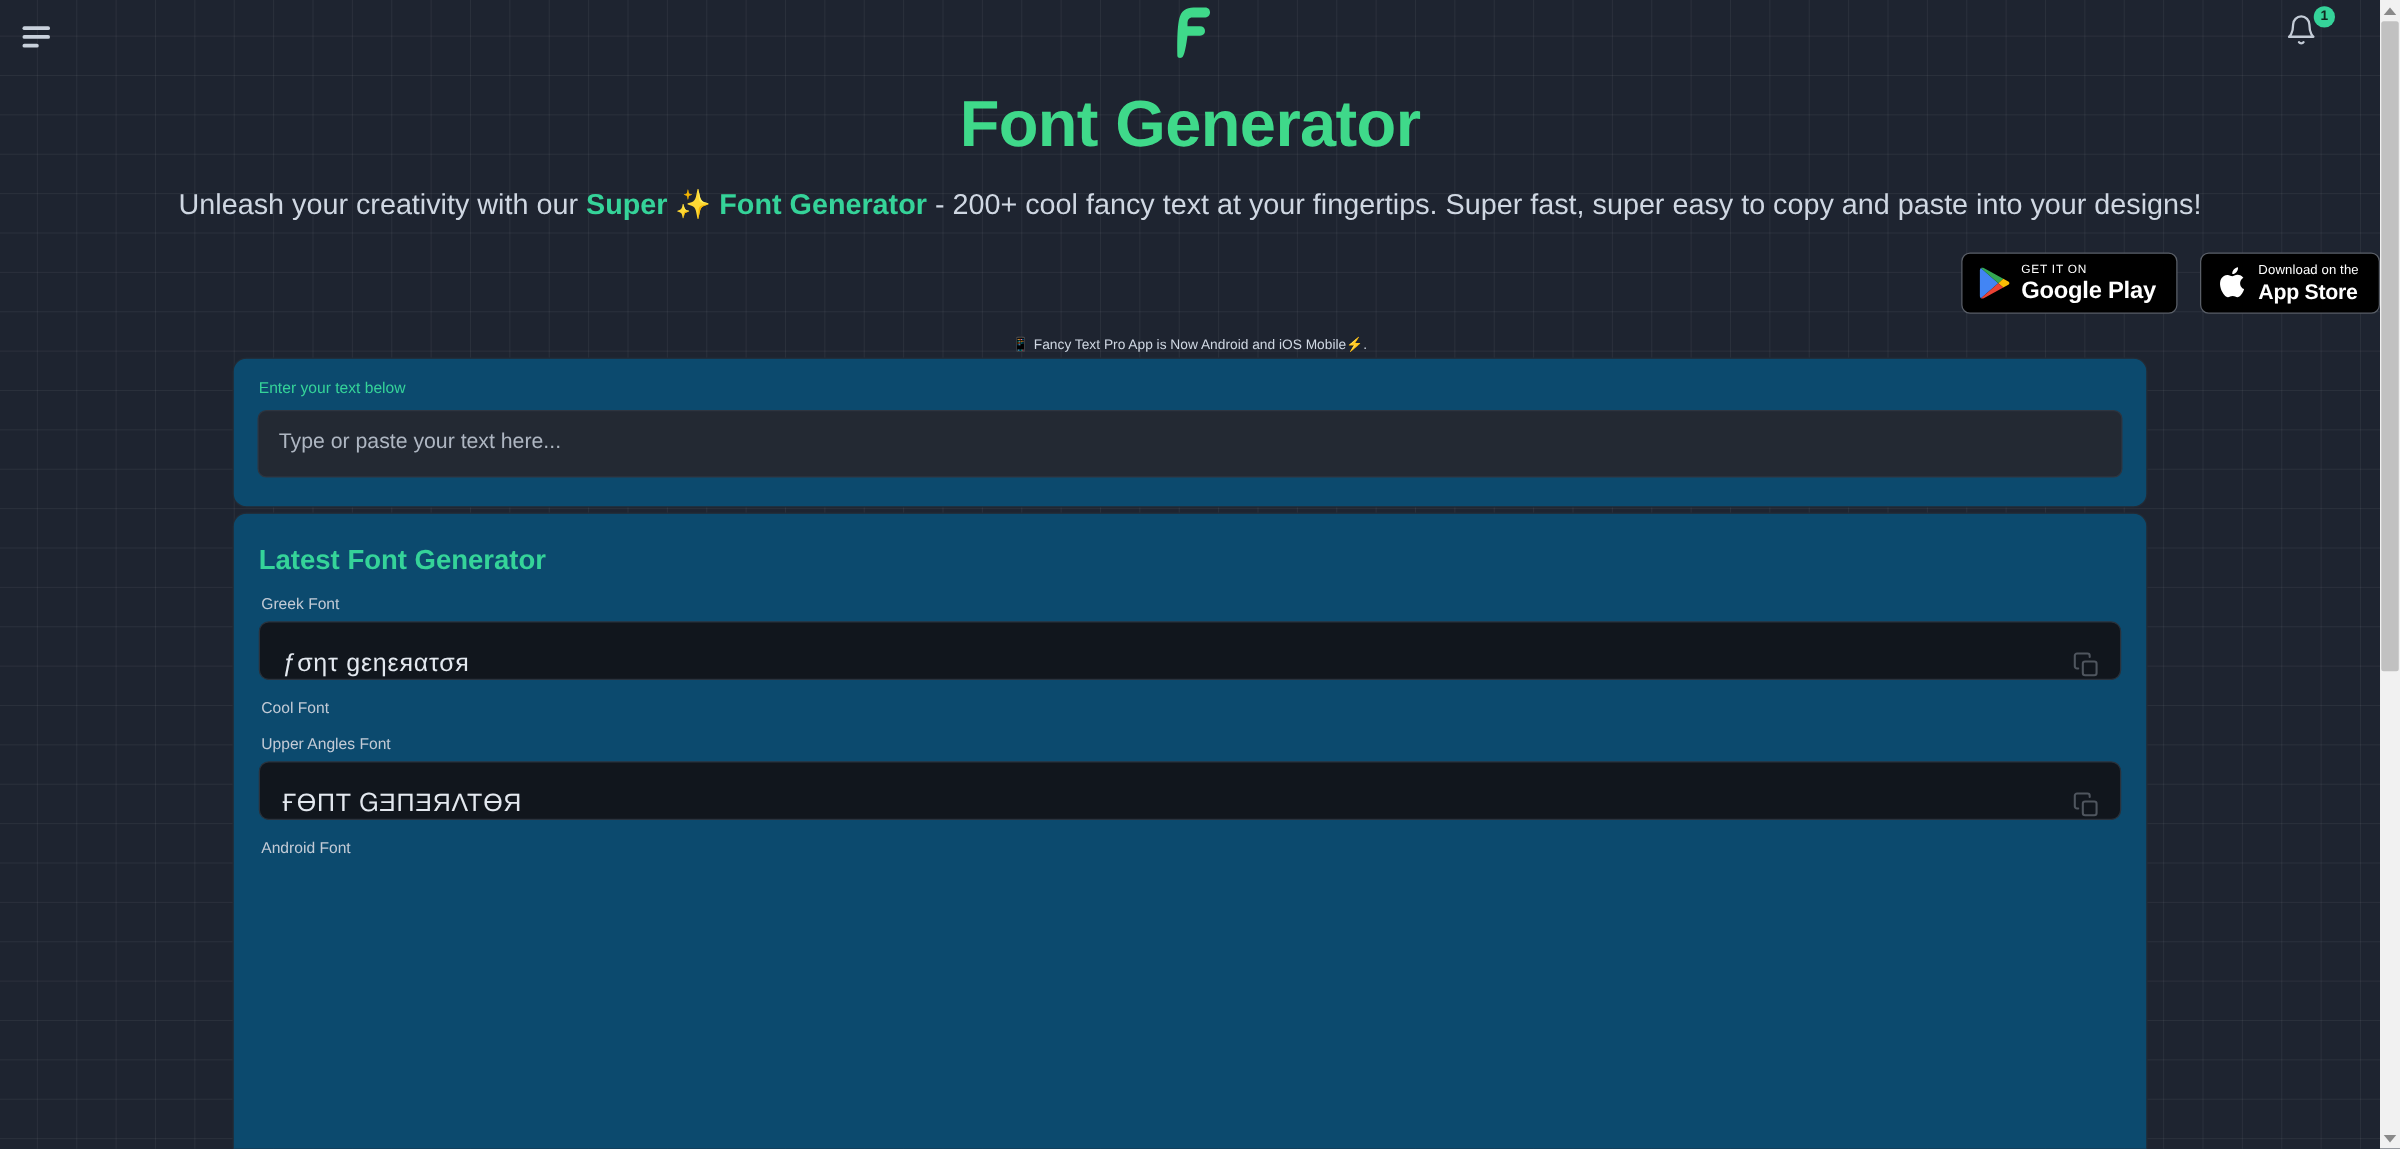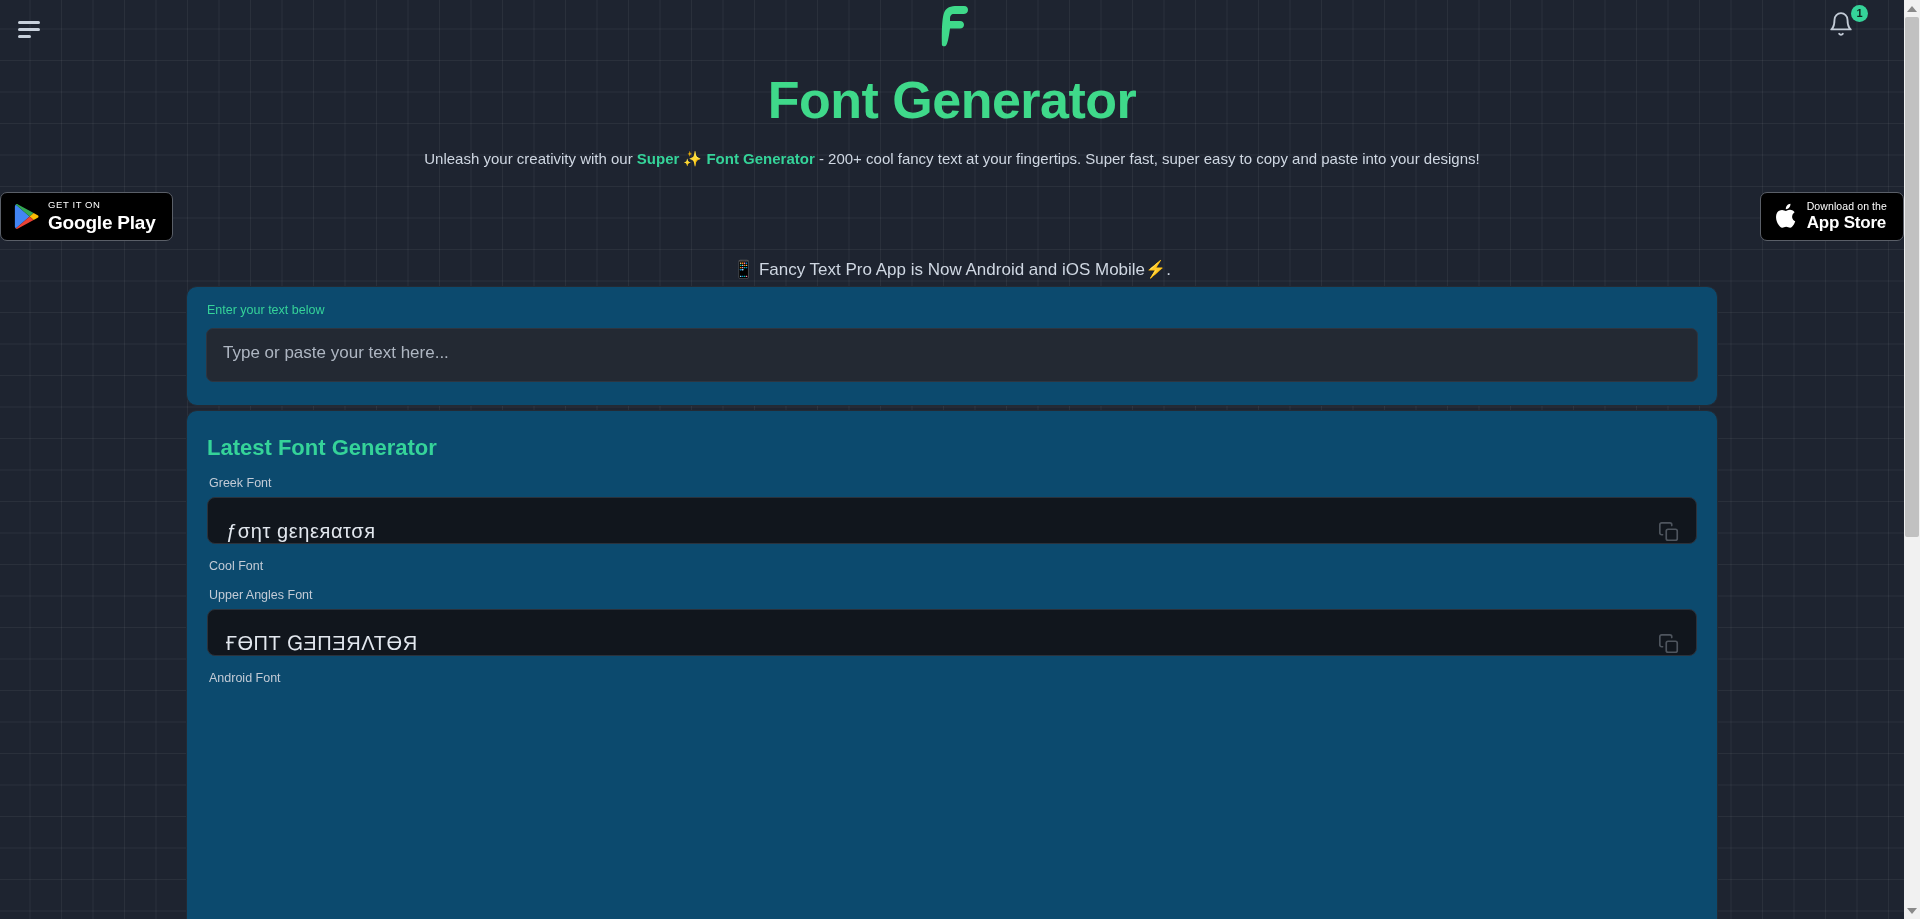--- a/index.html
+++ b/index.html
@@ -91,30 +91,30 @@
     font-size: 52px;
     font-weight: bold;
     color: #3fd98a;
     letter-spacing: -0.5px;
     line-height: 1;
     padding-top: 12px;
   }
 
   .subtitle {
     margin-top: 23px;
-    font-size: 15px;
+    font-size: 23px;
     color: #cfd7e2;
     line-height: 1.3;
   }
   .subtitle .accent { color: #35d399; font-weight: bold; }
 
   .store-row {
     margin-top: 23px;
     display: flex;
-    justify-content: space-between;
+    justify-content: flex-end;
     align-items: center;
     gap: 18px;
   }
 
   .badge {
     height: 49px;
     border-radius: 7px;
     background: #000;
     border: 1px solid #5a5f68;
     display: flex;
@@ -124,21 +124,21 @@
     cursor: pointer;
   }
   .badge .btxt { text-align: left; color: #fff; line-height: 1; }
   .badge .small { font-size: 9.5px; letter-spacing: 0.6px; display: block; margin-bottom: 3px; }
   .badge .big { font-size: 19px; font-weight: bold; display: block; letter-spacing: -0.2px; }
   .badge.apple .small { font-size: 10.5px; letter-spacing: 0.1px; }
   .badge.apple .big { font-size: 17px; }
 
   .announce {
     margin-top: 18px;
-    font-size: 17px;
+    font-size: 11px;
     color: #cfd7e2;
   }
 
   
   .card {
     position: absolute;
     left: 186px;
     width: 1532px;
     background: #0c4a6e;
     border-radius: 11px;

